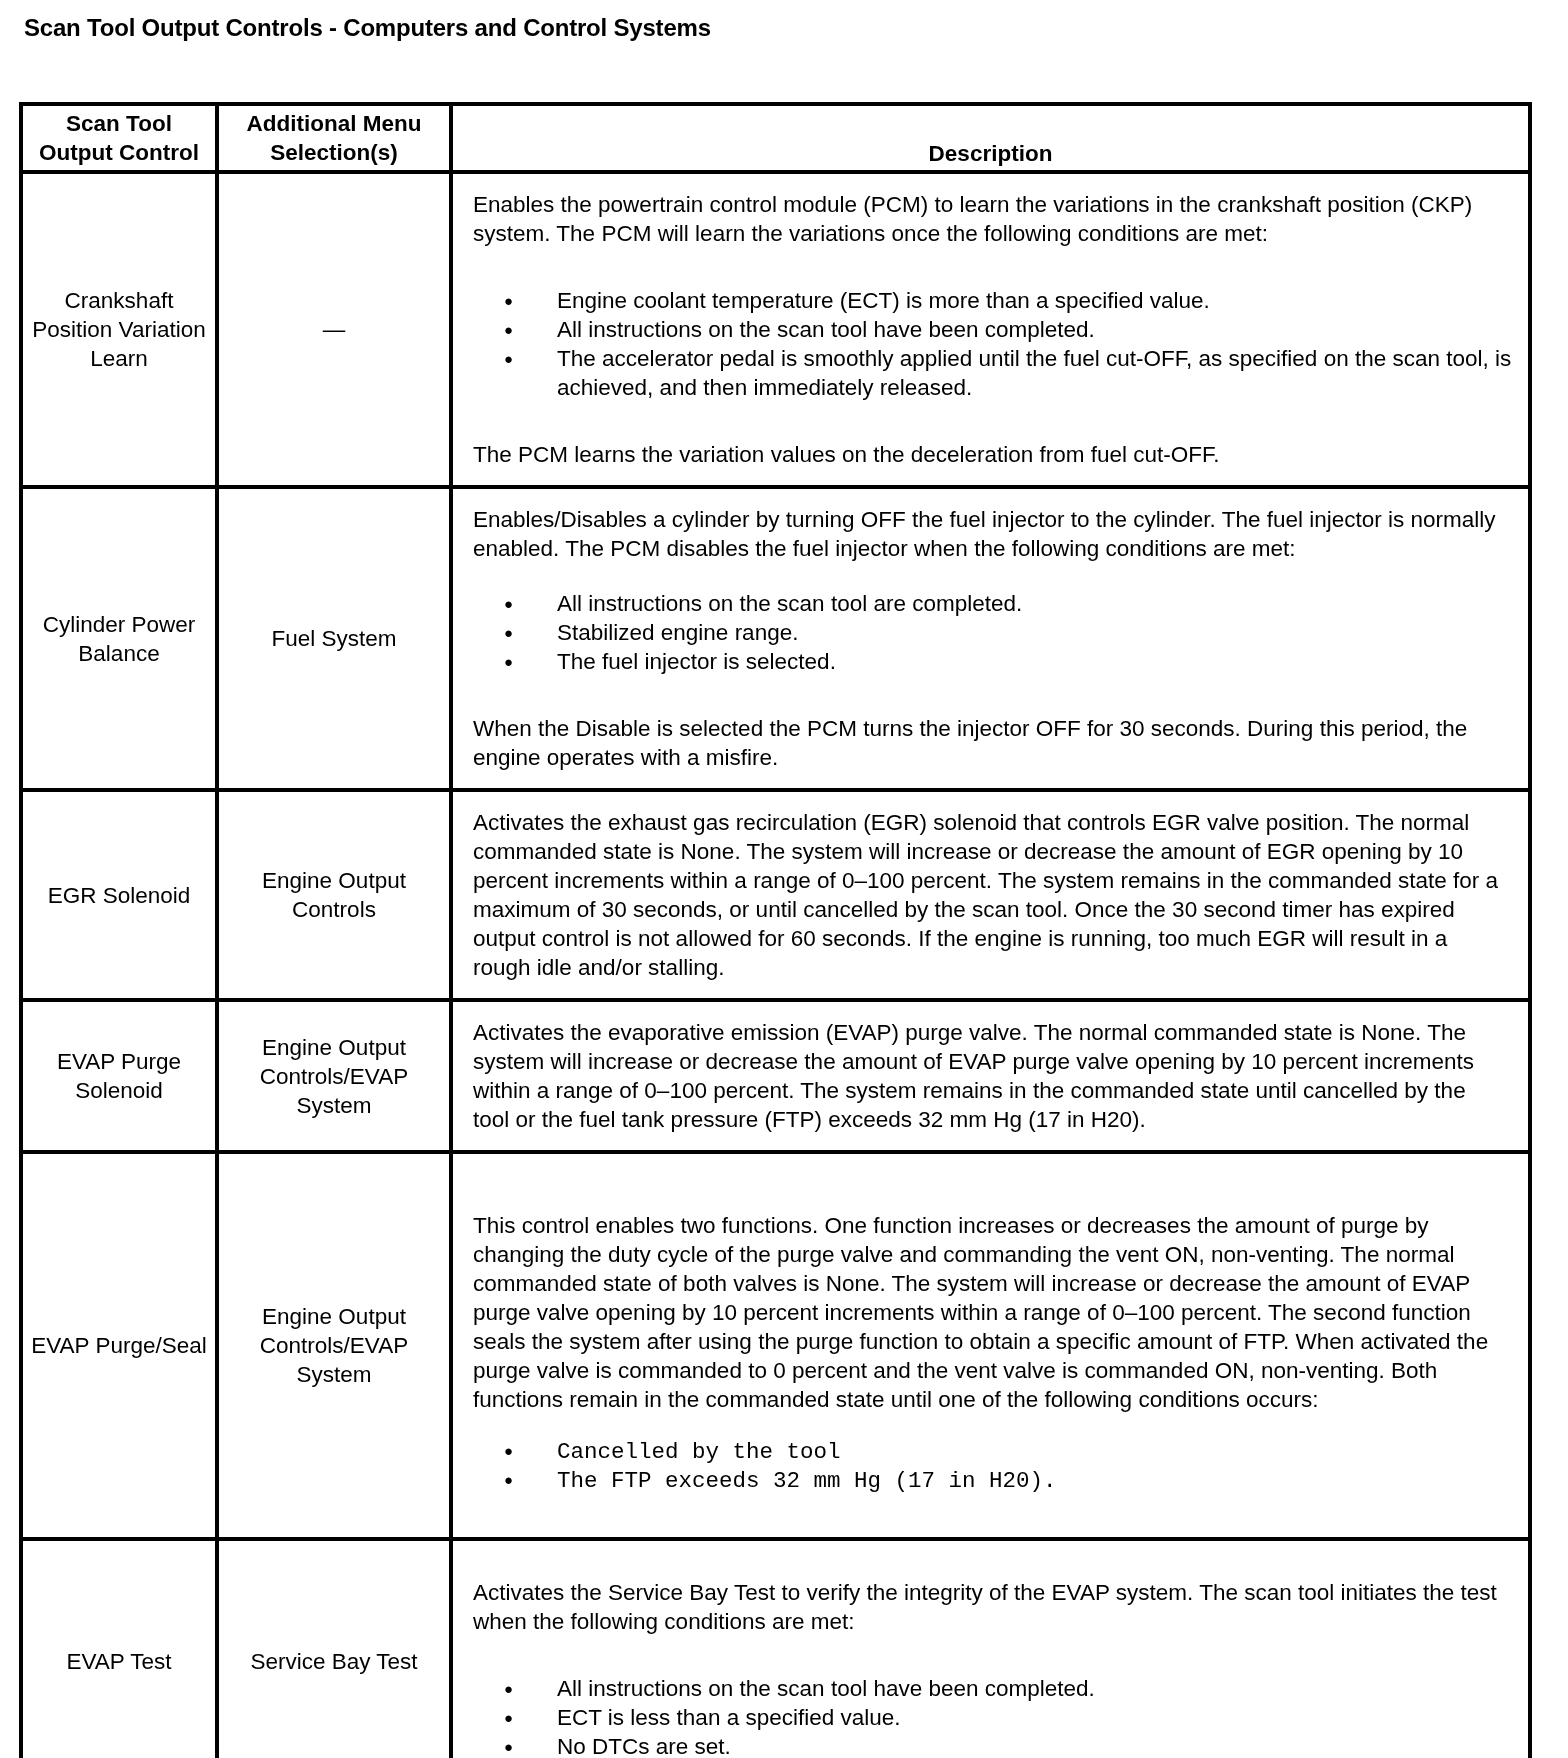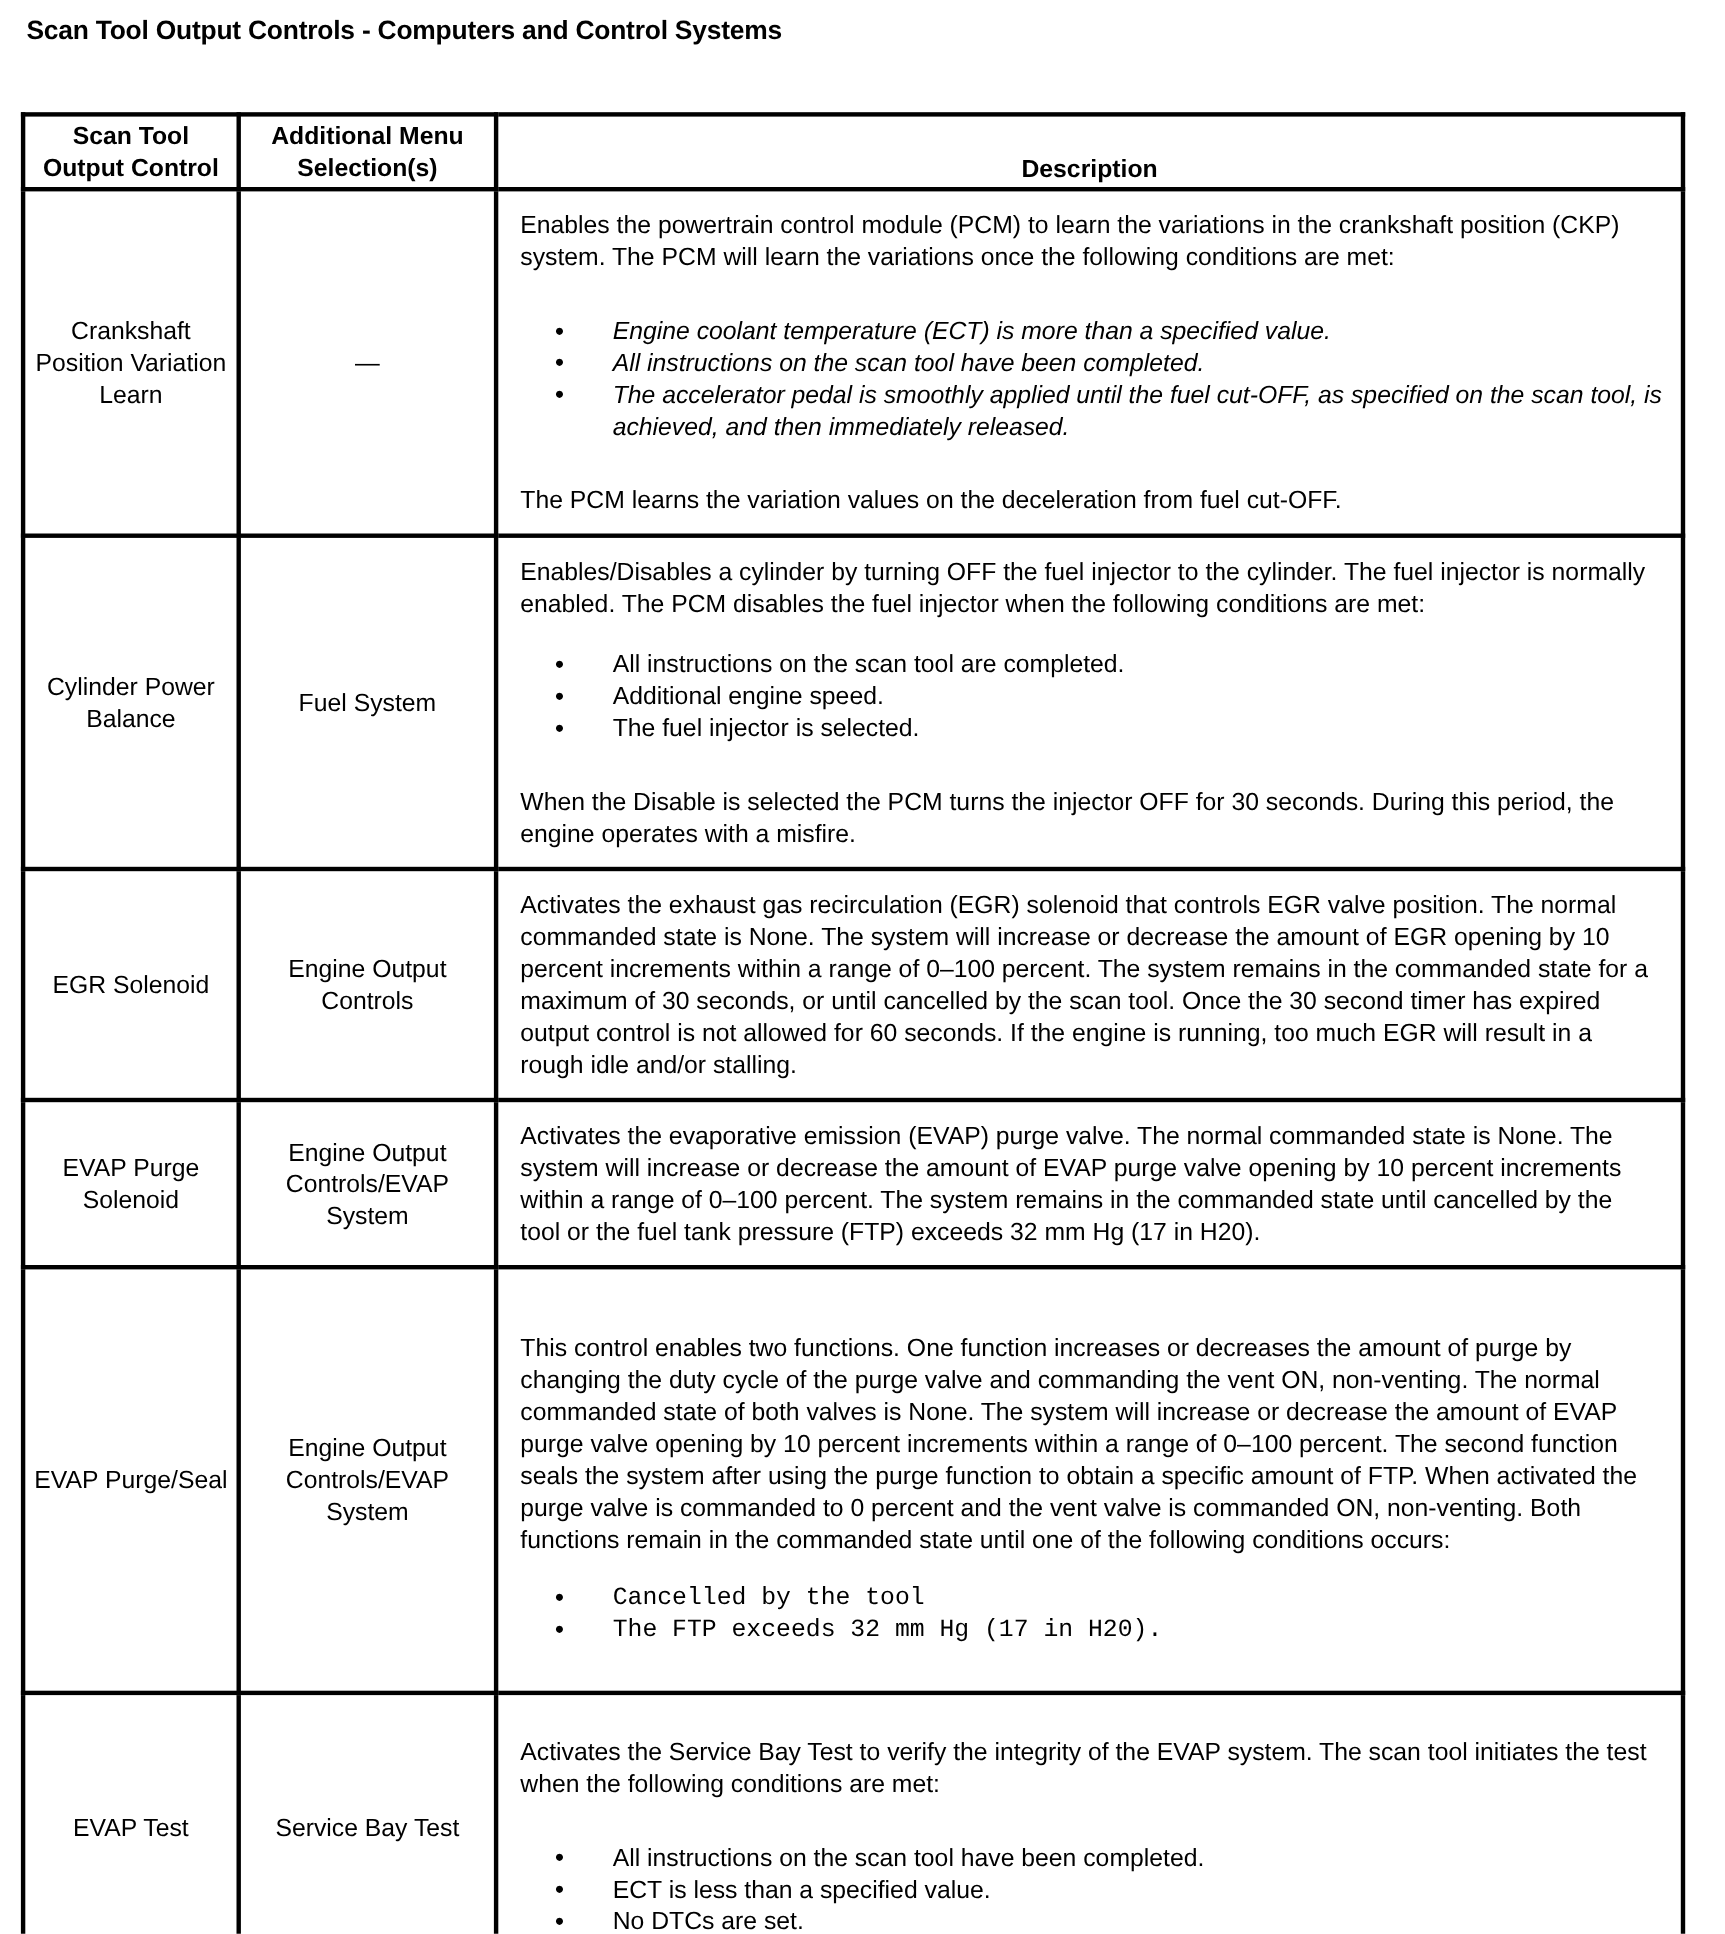--- a/index.html
+++ b/index.html
@@ -38,36 +38,36 @@
       <th>Additional Menu Selection(s)</th>
       <th class="desc-h">Description</th>
     </tr>
   </thead>
   <tbody>
     <tr class="r1">
       <td class="name">Crankshaft Position Variation Learn</td>
       <td class="menu">—</td>
       <td class="desc">
         <p>Enables the powertrain control module (PCM) to learn the variations in the crankshaft position (CKP) system. The PCM will learn the variations once the following conditions are met:</p>
-        <ul style="margin-top:38px;margin-bottom:38px;font-style:italic;">
+        <ul style="margin-top:38px;margin-bottom:38px;">
           <li>Engine coolant temperature (ECT) is more than a specified value.</li>
           <li>All instructions on the scan tool have been completed.</li>
           <li>The accelerator pedal is smoothly applied until the fuel cut-OFF, as specified on the scan tool, is achieved, and then immediately released.</li>
         </ul>
         <p>The PCM learns the variation values on the deceleration from fuel cut-OFF.</p>
       </td>
     </tr>
     <tr class="r2">
       <td class="name">Cylinder Power Balance</td>
       <td class="menu">Fuel System</td>
       <td class="desc">
         <p>Enables/Disables a cylinder by turning OFF the fuel injector to the cylinder. The fuel injector is normally enabled. The PCM disables the fuel injector when the following conditions are met:</p>
         <ul style="margin-top:26px;margin-bottom:38px;">
           <li>All instructions on the scan tool are completed.</li>
-          <li>Additional engine speed.</li>
+          <li>Stabilized engine range.</li>
           <li>The fuel injector is selected.</li>
         </ul>
         <p>When the Disable is selected the PCM turns the injector OFF for 30 seconds. During this period, the engine operates with a misfire.</p>
       </td>
     </tr>
     <tr class="r3">
       <td class="name">EGR Solenoid</td>
       <td class="menu">Engine Output Controls</td>
       <td class="desc">
         <p>Activates the exhaust gas recirculation (EGR) solenoid that controls EGR valve position. The normal commanded state is None. The system will increase or decrease the amount of EGR opening by 10 percent increments within a range of 0–100 percent. The system remains in the commanded state for a maximum of 30 seconds, or until cancelled by the scan tool. Once the 30 second timer has expired output control is not allowed for 60 seconds. If the engine is running, too much EGR will result in a rough idle and/or stalling.</p>

